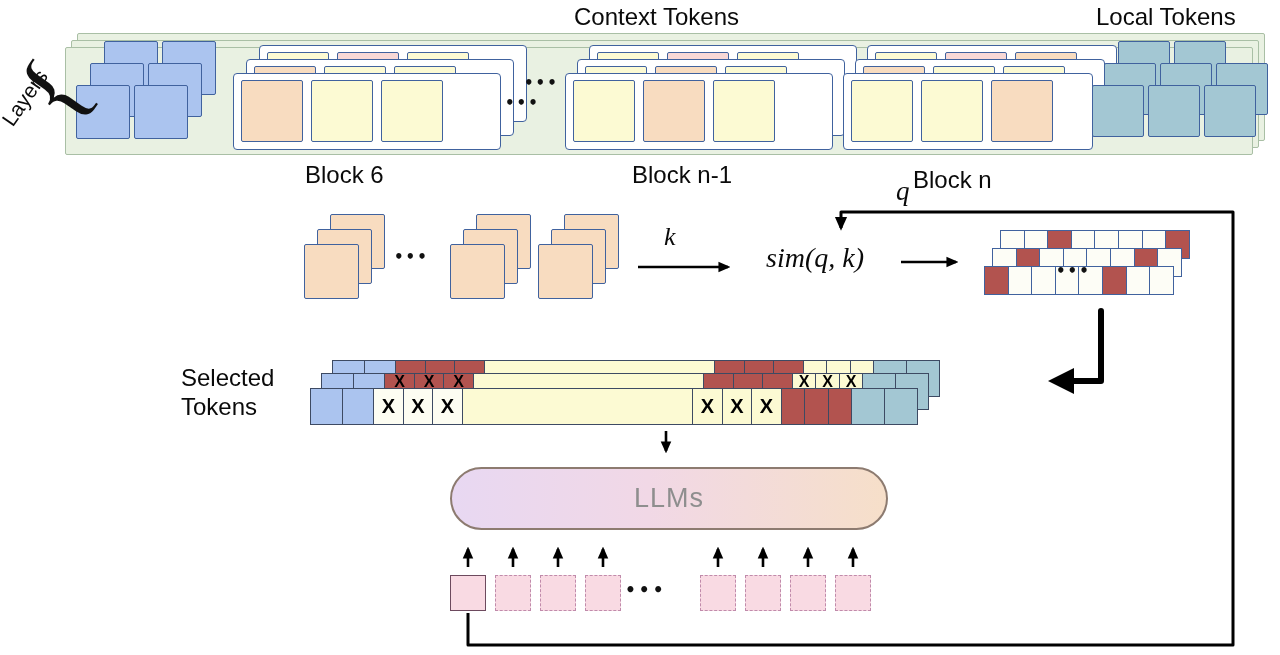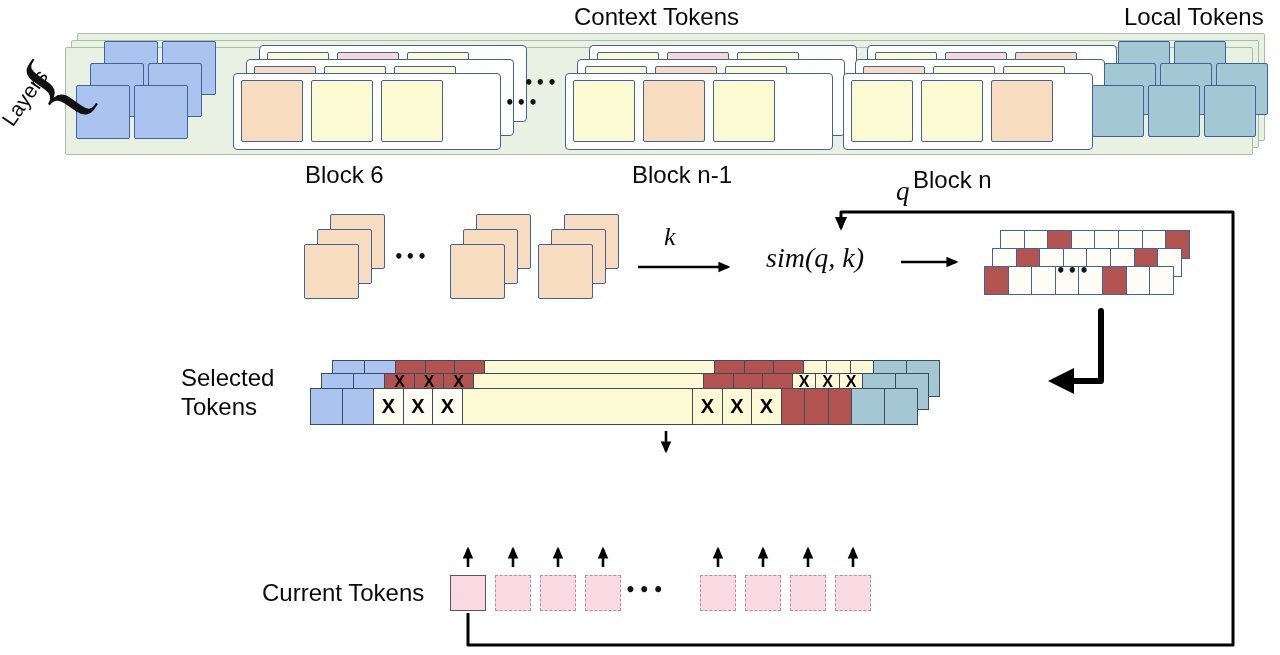--- a/index.html
+++ b/index.html
@@ -97,21 +97,21 @@
   <div class="sq c-teal" style="left:1118px;top:41px;width:52px;height:52px"></div>
   <div class="sq c-teal" style="left:1174px;top:41px;width:52px;height:52px"></div>
   <div class="sq c-teal" style="left:1104px;top:63px;width:52px;height:52px"></div>
   <div class="sq c-teal" style="left:1160px;top:63px;width:52px;height:52px"></div>
   <div class="sq c-teal" style="left:1216px;top:63px;width:52px;height:52px"></div>
   <div class="sq c-teal" style="left:1092px;top:85px;width:52px;height:52px"></div>
   <div class="sq c-teal" style="left:1148px;top:85px;width:52px;height:52px"></div>
   <div class="sq c-teal" style="left:1204px;top:85px;width:52px;height:52px"></div>
 
   <div class="lbl" style="left:574px;top:3px">Context Tokens</div>
-  <div class="lbl" style="left:1124px;top:3px">Local Tokens</div>
+  <div class="lbl" style="left:1096px;top:3px">Local Tokens</div>
   <div class="lbl" style="left:-20px;top:86px;width:90px;text-align:center;transform:rotate(-55deg);font-size:21px">Layers</div>
   <div class="brace" style="left:30px;top:42px;font-size:96px;transform:rotate(-55deg)">{</div>
 
   <div class="lbl" style="left:305px;top:161px">Block 6</div>
   <div class="lbl" style="left:632px;top:161px">Block n-1</div>
   <div class="lbl" style="left:913px;top:166px">Block n</div>
 
 
   <div class="sq c-orange" style="left:330px;top:214px;width:55px;height:55px"></div>
   <div class="sq c-orange" style="left:317px;top:229px;width:55px;height:55px"></div>
@@ -210,22 +210,22 @@
     <div class="kvcell kv-yellow w31">X</div>
     <div class="kvcell kv-yellow w31">X</div>
     <div class="kvcell kv-yellow w31">X</div>
     <div class="kvcell kv-red w25"></div>
     <div class="kvcell kv-red w25"></div>
     <div class="kvcell kv-red w25"></div>
     <div class="kvcell kv-teal w34"></div>
     <div class="kvcell kv-teal w34"></div>
   </div>
 
-
-  <div class="lbl" style="left:262px;top:579px">Current Tokens</div>
+  <div class="llm">LLMs</div>
+
   <div class="ctok solid" style="left:450px"></div>
   <div class="ctok dashed" style="left:495px"></div>
   <div class="ctok dashed" style="left:540px"></div>
   <div class="ctok dashed" style="left:585px"></div>
   <div class="dots" style="left:625px;top:580px;font-size:17px;letter-spacing:3px">•••</div>
   <div class="ctok dashed" style="left:700px"></div>
   <div class="ctok dashed" style="left:745px"></div>
   <div class="ctok dashed" style="left:790px"></div>
   <div class="ctok dashed" style="left:835px"></div>
 

